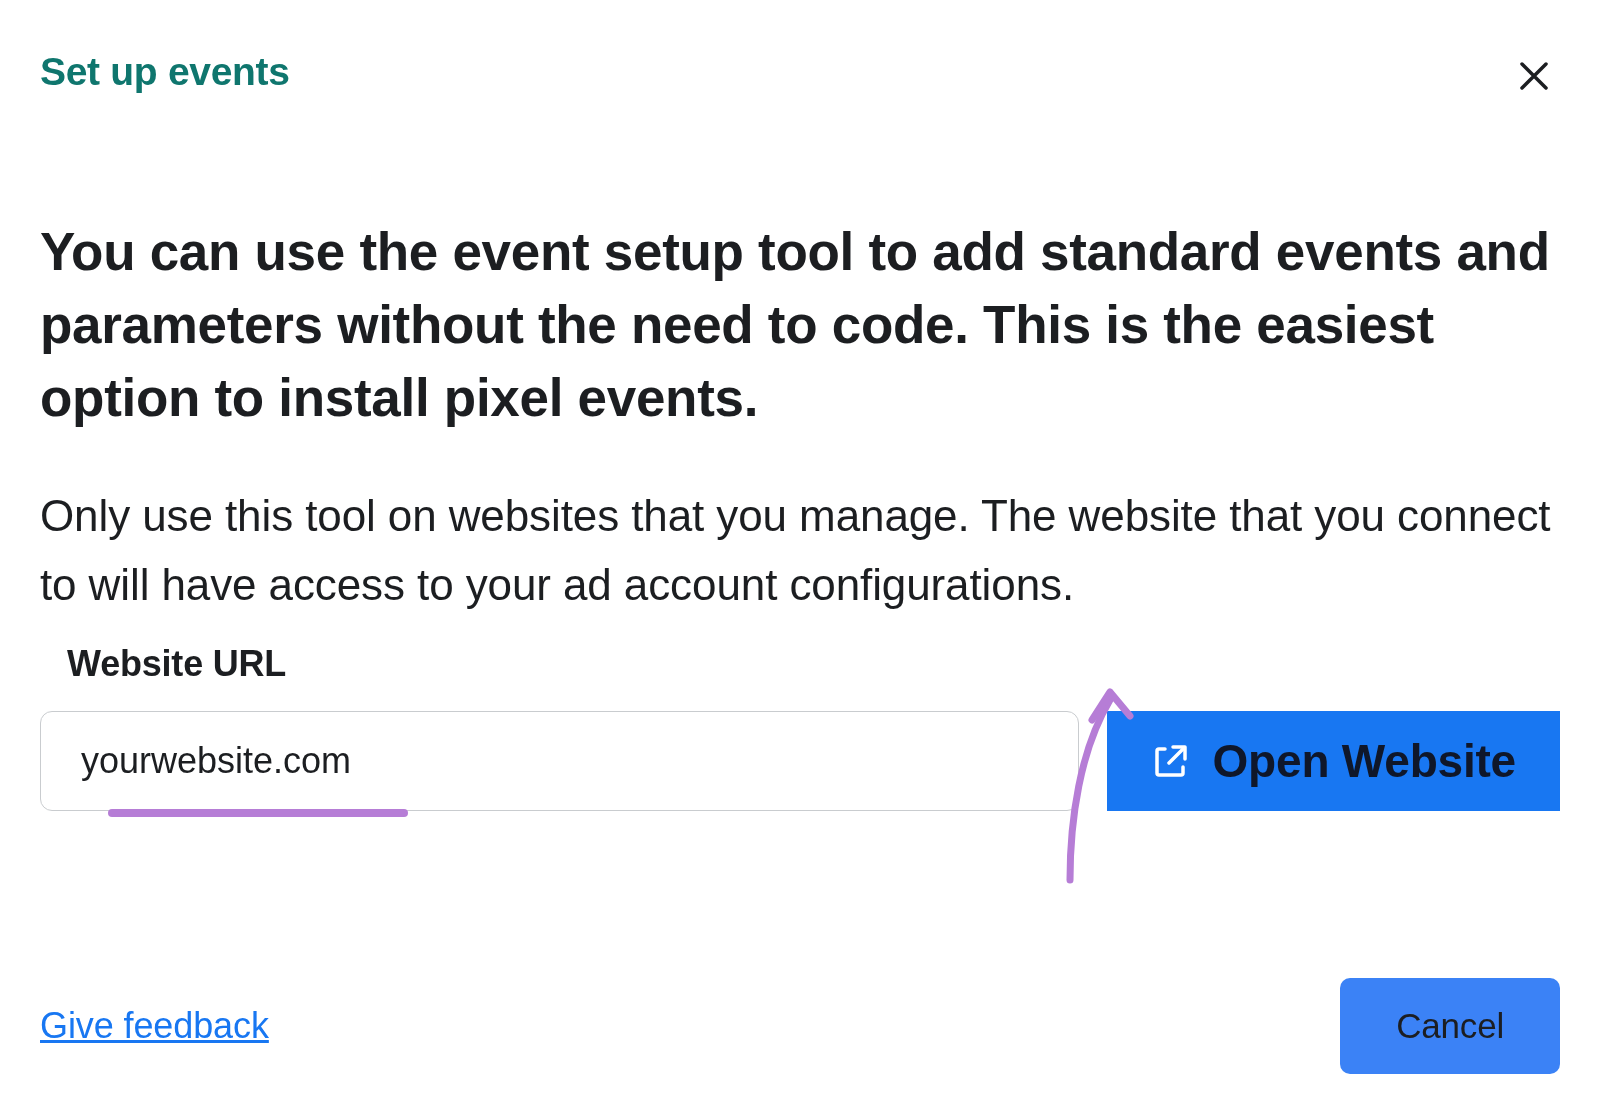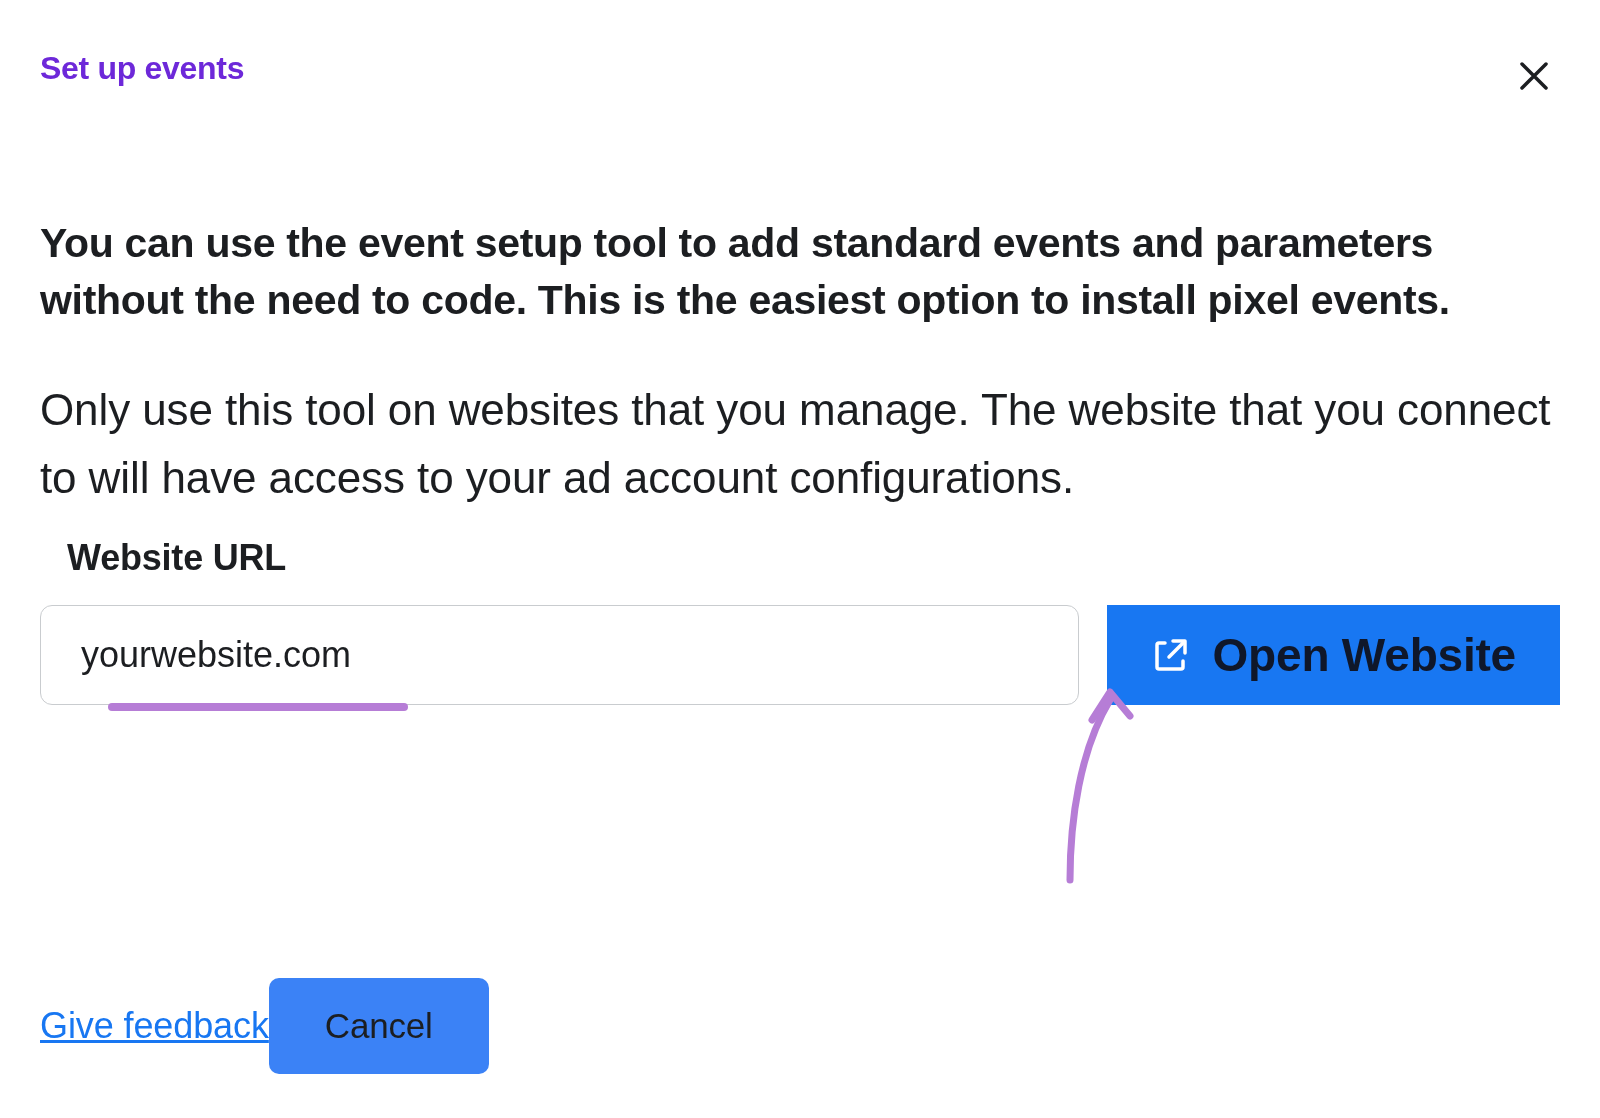--- a/index.html
+++ b/index.html
@@ -22,37 +22,37 @@
       padding: 50px 40px 40px 40px;
       position: relative;
     }
     .modal-header {
       display: flex;
       justify-content: space-between;
       align-items: flex-start;
       margin-bottom: 110px;
     }
     .modal-title {
-      font-size: 32px;
-      font-weight: 700;
-      color: #6d28d9;
+      font-size: 39px;
+      font-weight: 700;
+      color: #0f766e;
       letter-spacing: -0.3px;
     }
     .close-btn {
       background: transparent;
       border: none;
       cursor: pointer;
       padding: 6px;
       display: flex;
       align-items: center;
       justify-content: center;
       color: #1c1e21;
     }
     .description-bold {
-      font-size: 41px;
+      font-size: 53px;
       font-weight: 700;
       line-height: 1.38;
       color: #1c1e21;
       margin-bottom: 48px;
       letter-spacing: -0.3px;
     }
     .description-note {
       font-size: 44px;
       font-weight: 400;
       line-height: 1.55;
@@ -115,20 +115,21 @@
     }
     .open-website-btn .ext-icon {
       display: inline-flex;
     }
     .footer {
       position: absolute;
       left: 40px;
       right: 40px;
       bottom: 44px;
       display: flex;
+      justify-content: space-between;
       align-items: center;
     }
     .feedback-link {
       color: #1877f2;
       text-decoration: underline;
       font-size: 36px;
       font-weight: 400;
       cursor: pointer;
       letter-spacing: -0.1px;
     }

